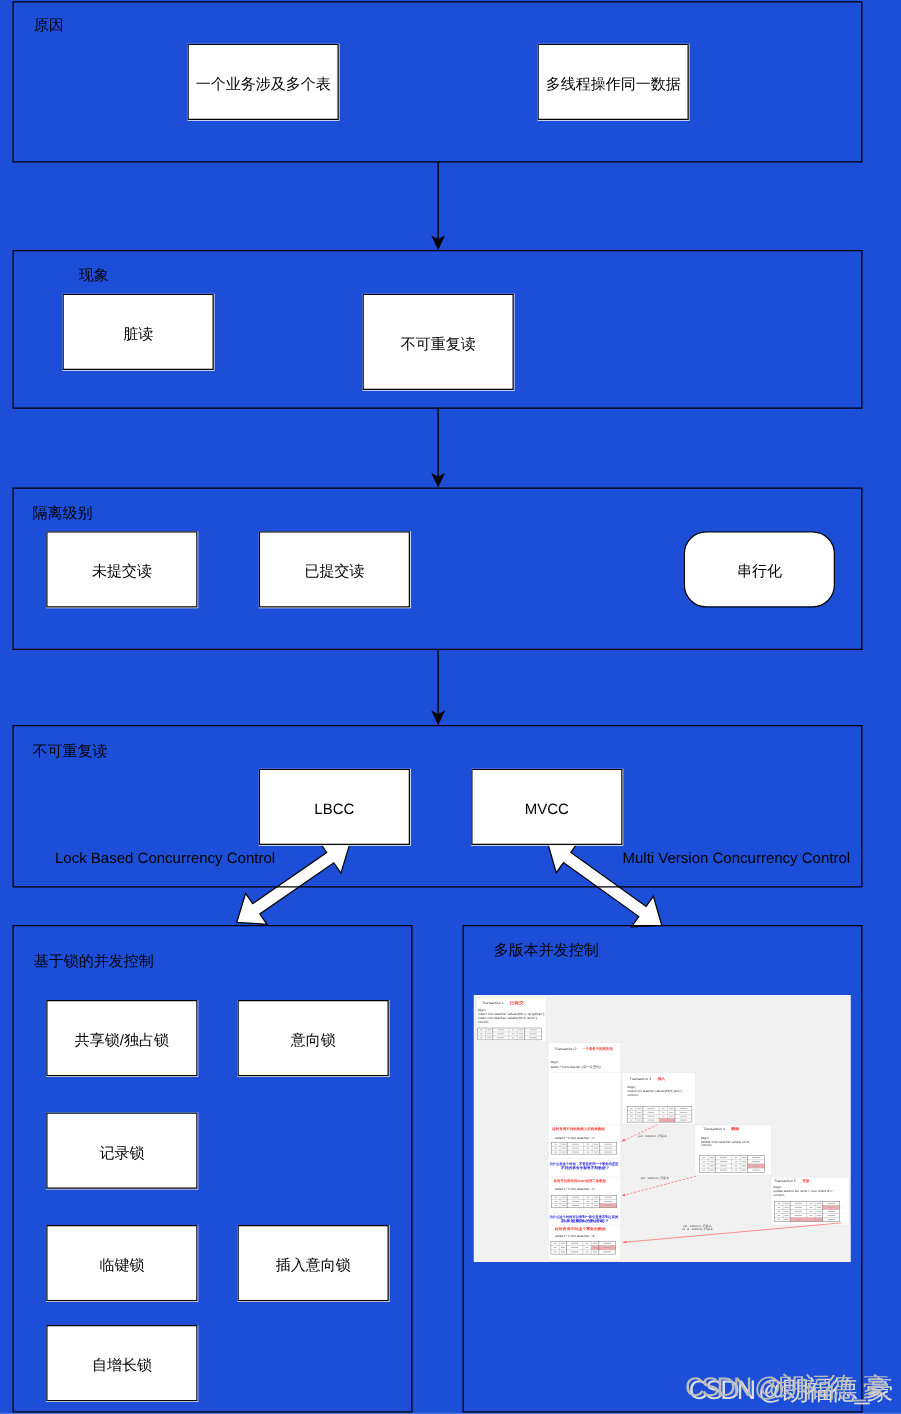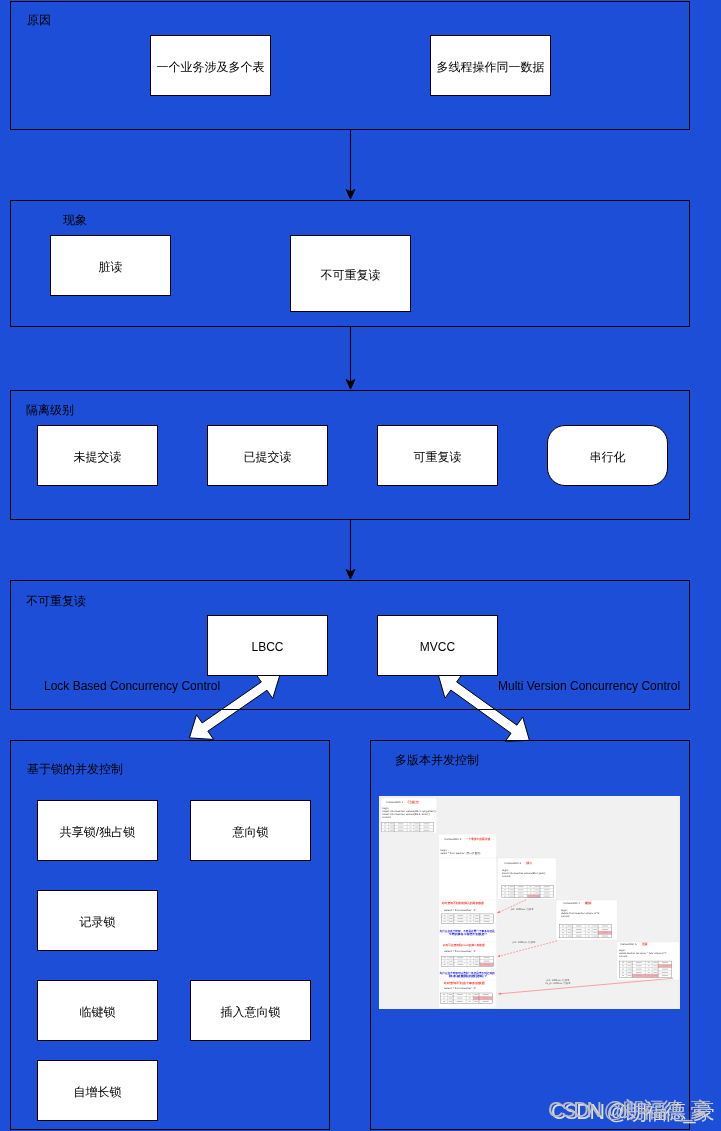--- a/index.html
+++ b/index.html
@@ -42,21 +42,20 @@
 
   <svg class="arrow-svg" style="left:340px;top:326px;" width="22" height="66" viewBox="0 0 22 66">
     <path d="M 10.5 0 L 10.5 60.5" stroke="#000000" stroke-width="1.1" fill="none"></path>
     <path d="M 10.5 63 L 6.1 53.5 L 10.5 55.9 L 14.9 53.5 Z" fill="#000000" stroke="#000000" stroke-width="1" stroke-linejoin="miter"></path>
   </svg>
 
   <div class="group-box" style="left:10px;top:390px;width:680px;height:130px;"></div>
   <div class="group-title" style="left:26px;top:403px;">隔离级别</div>
   <div class="node" style="left:37px;top:425px;width:121px;height:61px;">未提交读</div>
   <div class="node" style="left:207px;top:425px;width:121px;height:61px;">已提交读</div>
-  <div class="node" style="left:377px;top:425px;width:121px;height:61px;">可重复读</div>
   <div class="node" style="left:547px;top:425px;width:121px;height:61px;border-radius:18px;">串行化</div>
 
   <svg class="arrow-svg" style="left:340px;top:519px;" width="22" height="64" viewBox="0 0 22 64">
     <path d="M 10.5 0 L 10.5 57.5" stroke="#000000" stroke-width="1.1" fill="none"></path>
     <path d="M 10.5 60 L 6.1 50.5 L 10.5 52.9 L 14.9 50.5 Z" fill="#000000" stroke="#000000" stroke-width="1" stroke-linejoin="miter"></path>
   </svg>
 
   <div class="group-box" style="left:10px;top:580px;width:680px;height:130px;"></div>
   <div class="group-title" style="left:26px;top:594px;">不可重复读</div>
   <div class="node" style="left:207px;top:615px;width:121px;height:61px;">LBCC</div>

